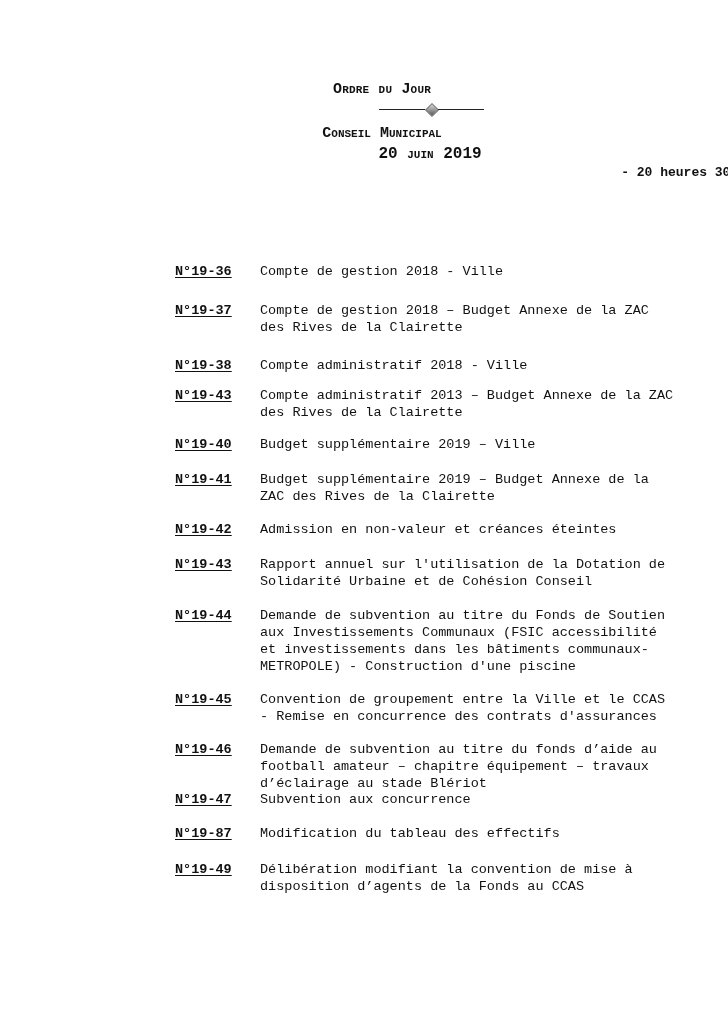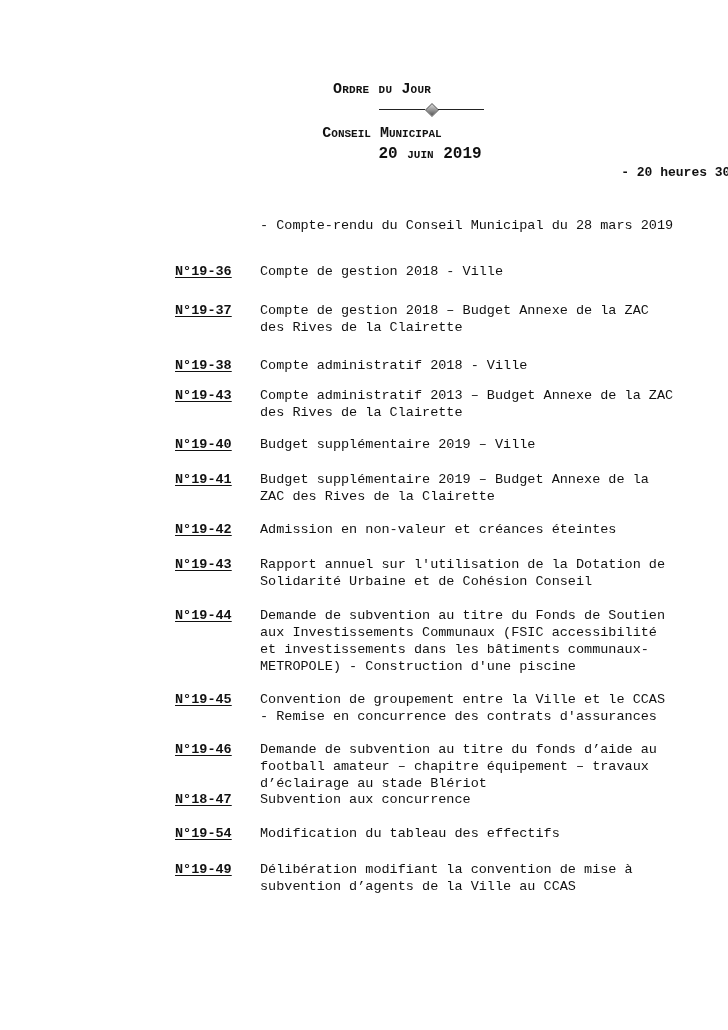--- a/index.html
+++ b/index.html
@@ -123,21 +123,20 @@
   <div class="header council">Conseil Municipal</div>
 
   <div class="header date">
     <span>20</span>
     <span class="month">juin</span>
     <span>2019</span>
   </div>
 
   <div class="header time">- 20 heures 30 -</div>
 
-  <div class="minutes">- Compte-rendu du Conseil Municipal du 28 mars 2019</div>
 
   <div class="item" style="top:263px">
     <span class="num">N°19-36</span>
     <span class="text">Compte de gestion 2018 - Ville</span>
   </div>
 
   <div class="item" style="top:302px">
     <span class="num">N°19-37</span>
     <span class="text">Compte de gestion 2018 – Budget Annexe de la ZAC des Rives de la Clairette</span>
   </div>
@@ -181,27 +180,27 @@
     <span class="num">N°19-45</span>
     <span class="text">Convention de groupement entre la Ville et le CCAS - Remise en concurrence des contrats d'assurances</span>
   </div>
 
   <div class="item" style="top:741px">
     <span class="num">N°19-46</span>
     <span class="text">Demande de subvention au titre du fonds d’aide au football amateur – chapitre équipement – travaux d’éclairage au stade Blériot</span>
   </div>
 
   <div class="item" style="top:791px">
-    <span class="num">N°18-47</span>
+    <span class="num">N°19-47</span>
     <span class="text">Subvention aux concurrence</span>
   </div>
 
   <div class="item" style="top:825px">
-    <span class="num">N°19-54</span>
+    <span class="num">N°19-87</span>
     <span class="text">Modification du tableau des effectifs</span>
   </div>
 
   <div class="item" style="top:861px">
     <span class="num">N°19-49</span>
-    <span class="text">Délibération modifiant la convention de mise à subvention d’agents de la Ville au CCAS</span>
+    <span class="text">Délibération modifiant la convention de mise à disposition d’agents de la Fonds au CCAS</span>
   </div>
 
 </div>
 
 </body></html>

